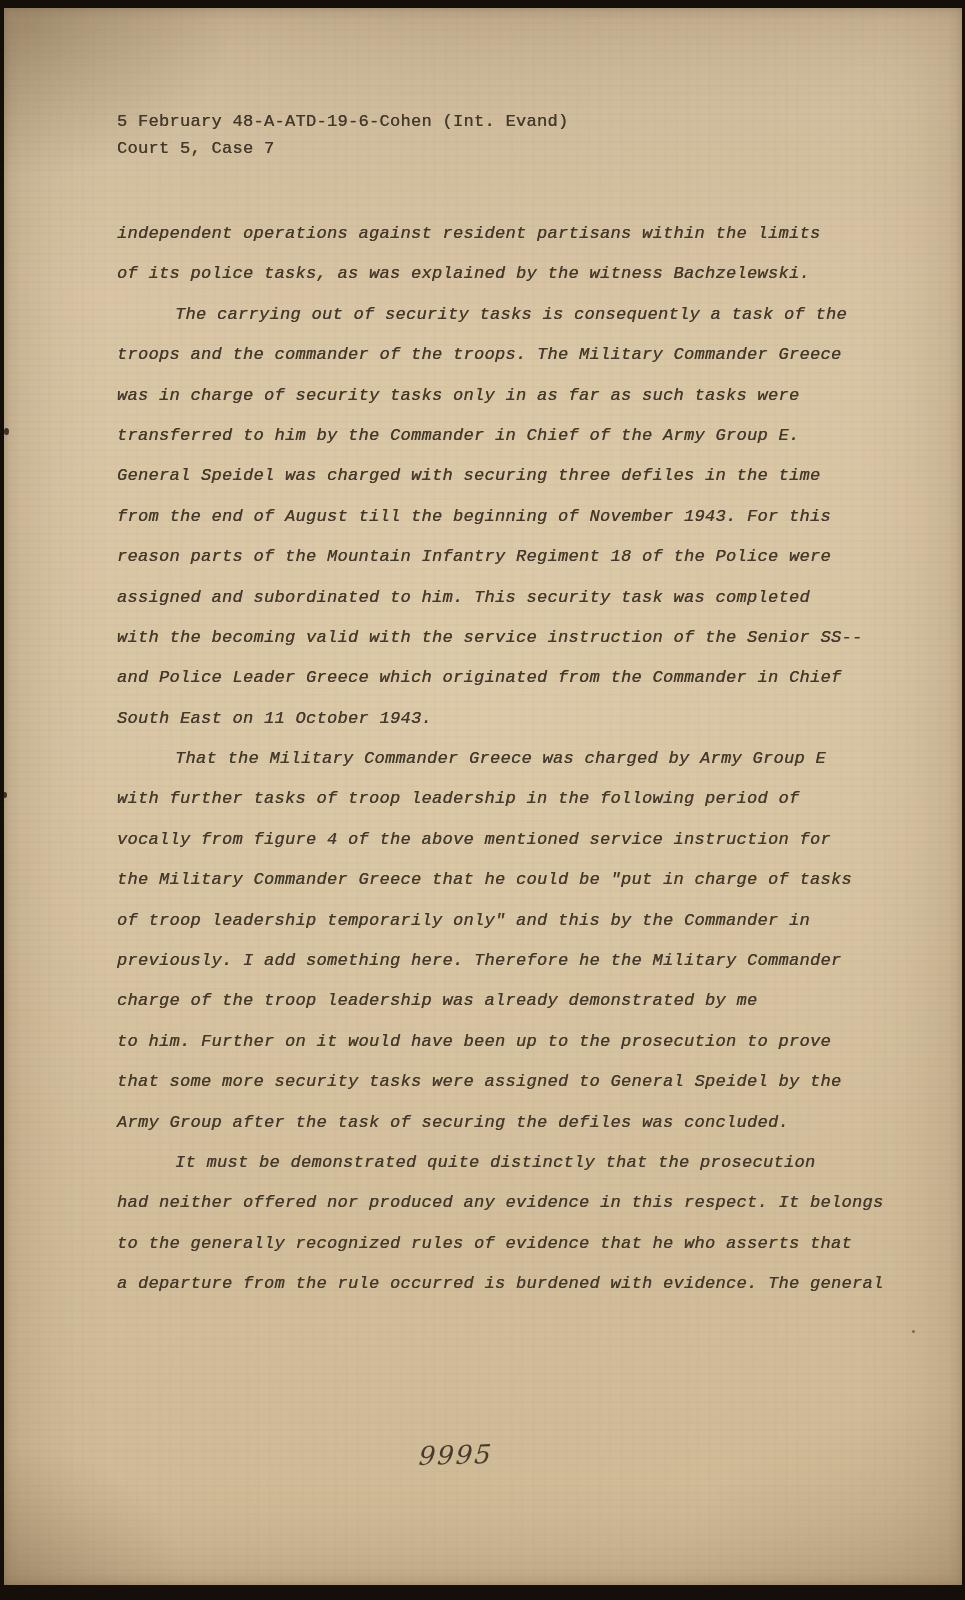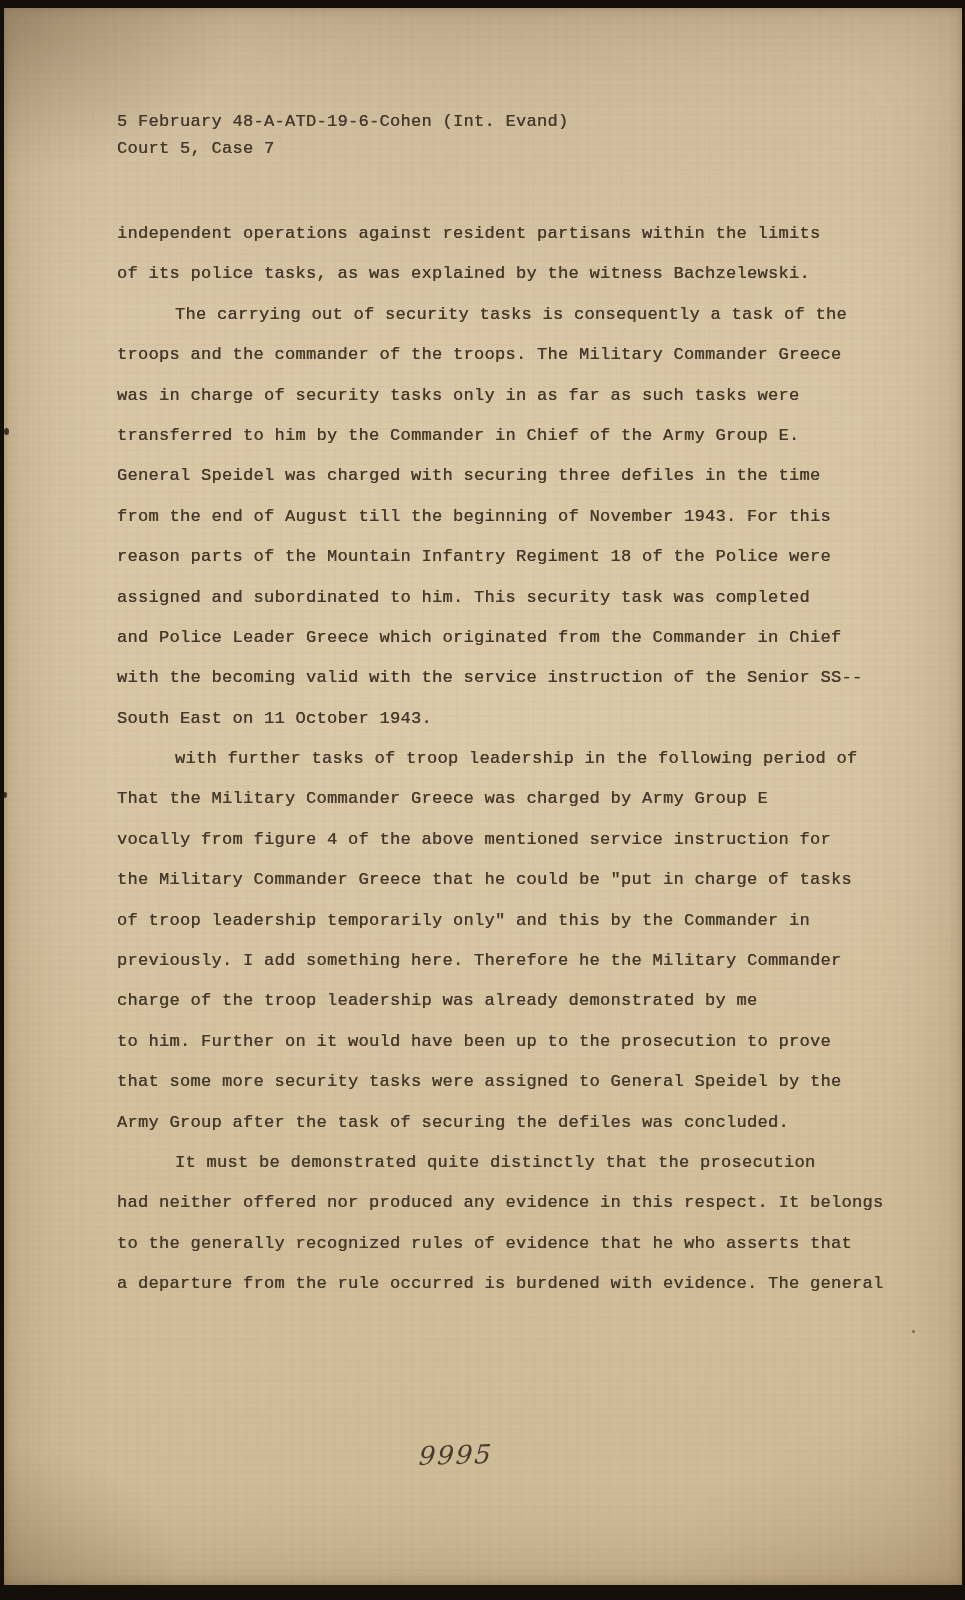--- a/index.html
+++ b/index.html
@@ -66,20 +66,21 @@
     left: 113px;
     top: 206px;
     width: 742px;
     font-size: 17px;
     letter-spacing: 0.3px;
   }
   .line {
     line-height: 40.4px;
     height: 40.4px;
     white-space: nowrap;
+    font-style: italic;
   }
   .paragraph.indented .line:first-child {
     text-indent: 58px;
   }
   .pagenum {
     position: absolute;
     top: 1432px;
     left: 352px;
     width: 200px;
     text-align: center;
@@ -117,27 +118,27 @@
         </div>
         <div class="paragraph indented">
           <div class="line">The carrying out of security tasks is consequently a task of the</div>
           <div class="line">troops and the commander of the troops. The Military Commander Greece</div>
           <div class="line">was in charge of security tasks only in as far as such tasks were</div>
           <div class="line">transferred to him by the Commander in Chief of the Army Group E.</div>
           <div class="line">General Speidel was charged with securing three defiles in the time</div>
           <div class="line">from the end of August till the beginning of November 1943. For this</div>
           <div class="line">reason parts of the Mountain Infantry Regiment 18 of the Police were</div>
           <div class="line">assigned and subordinated to him. This security task was completed</div>
+          <div class="line">with the becoming valid with the service instruction of the Senior SS--</div>
           <div class="line">and Police Leader Greece which originated from the Commander in Chief</div>
-          <div class="line">with the becoming valid with the service instruction of the Senior SS--</div>
           <div class="line">South East on 11 October 1943.</div>
         </div>
         <div class="paragraph indented">
+          <div class="line">That the Military Commander Greece was charged by Army Group E</div>
           <div class="line">with further tasks of troop leadership in the following period of</div>
-          <div class="line">That the Military Commander Greece was charged by Army Group E</div>
           <div class="line">vocally from figure 4 of the above mentioned service instruction for</div>
           <div class="line">the Military Commander Greece that he could be "put in charge of tasks</div>
           <div class="line">of troop leadership temporarily only" and this by the Commander in</div>
           <div class="line">previously. I add something here. Therefore he the Military Commander</div>
           <div class="line">charge of the troop leadership was already demonstrated by me</div>
           <div class="line">to him. Further on it would have been up to the prosecution to prove</div>
           <div class="line">that some more security tasks were assigned to General Speidel by the</div>
           <div class="line">Army Group after the task of securing the defiles was concluded.</div>
         </div>
         <div class="paragraph indented">

